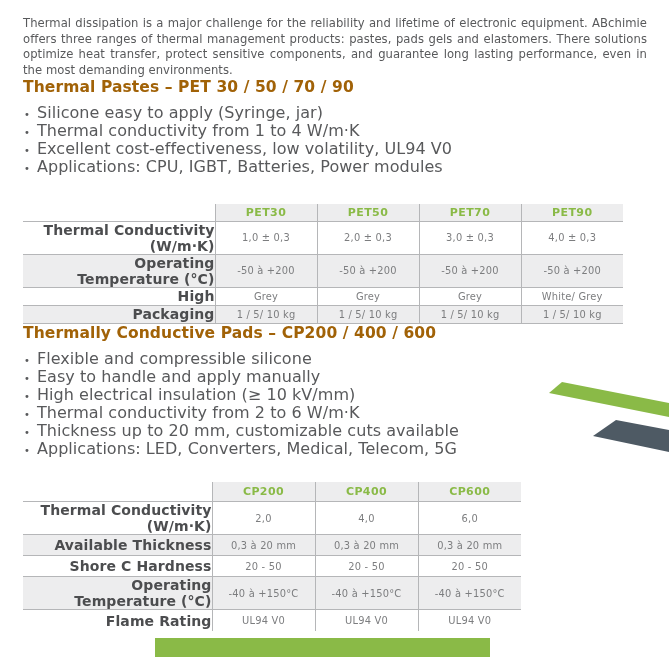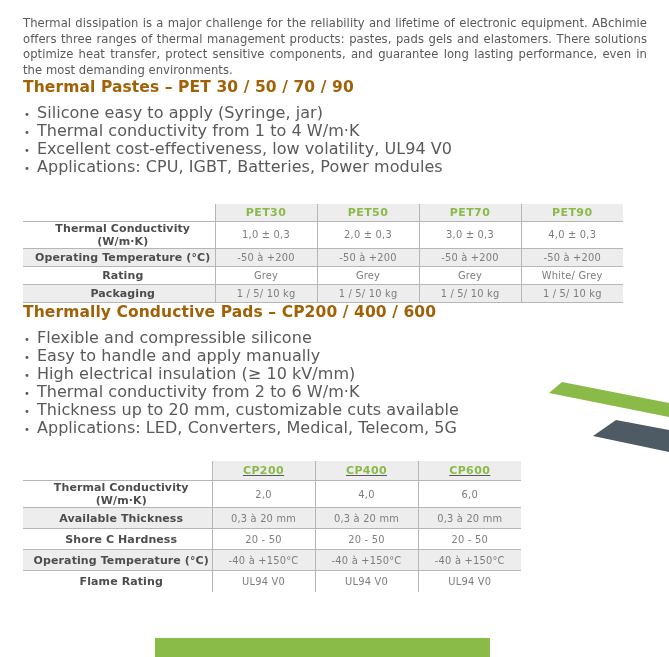--- a/index.html
+++ b/index.html
@@ -32,27 +32,27 @@
   .t2 { width:498px; margin-top:23px; }
   .t1 col.c-lab { width:192px; } .t1 col.c-dat { width:102px; }
   .t2 col.c-lab { width:189px; } .t2 col.c-dat { width:103px; }
   .spec th, .spec td { padding:0; vertical-align:middle; border-bottom:1px solid #b5b6b8; }
   .spec th.hd, .spec td.val { border-left:1px solid #b5b6b8; text-align:center; }
   .spec th.corner { background:#ffffff; }
   .spec th.hd {
     background:#ededee; color:#8aba47; font-size:11px; font-weight:bold; letter-spacing:.4px;
   }
   .spec td.lab {
-    font-weight:bold; color:#4c4d4f; font-size:11px; text-align:center;
+    font-weight:bold; color:#4c4d4f; font-size:14px; text-align:right;
     padding-left:8px; letter-spacing:.1px;
   }
   .spec td.val { color:#7c7d7f; font-size:9.9px; letter-spacing:.2px; }
   .spec tbody tr:nth-child(even) td { background:#ededee; }
   .t1 thead tr { height:17px; } .t1 tbody tr { height:18px; }
-  .t2 thead tr { height:20px;text-decoration:underline; } .t2 tbody tr { height:21px; }
+  .t2 thead tr { height:20px; } .t2 tbody tr { height:21px; }
   .t2 tbody tr:last-child td { border-bottom:none; }
 
   svg.decor { position:absolute; left:0; top:0; z-index:1; pointer-events:none; }
 </style>
 </head>
 <body>
 
 <div class="page">
 
   <svg class="decor" width="669" height="657" viewBox="0 0 669 657">
@@ -100,21 +100,21 @@
           <td class="val">4,0 ± 0,3</td>
         </tr>
         <tr>
           <td class="lab">Operating Temperature (°C)</td>
           <td class="val">-50 à +200</td>
           <td class="val">-50 à +200</td>
           <td class="val">-50 à +200</td>
           <td class="val">-50 à +200</td>
         </tr>
         <tr>
-          <td class="lab">Rating</td>
+          <td class="lab">High</td>
           <td class="val">Grey</td>
           <td class="val">Grey</td>
           <td class="val">Grey</td>
           <td class="val">White/ Grey</td>
         </tr>
         <tr>
           <td class="lab">Packaging</td>
           <td class="val">1 / 5/ 10 kg</td>
           <td class="val">1 / 5/ 10 kg</td>
           <td class="val">1 / 5/ 10 kg</td>

